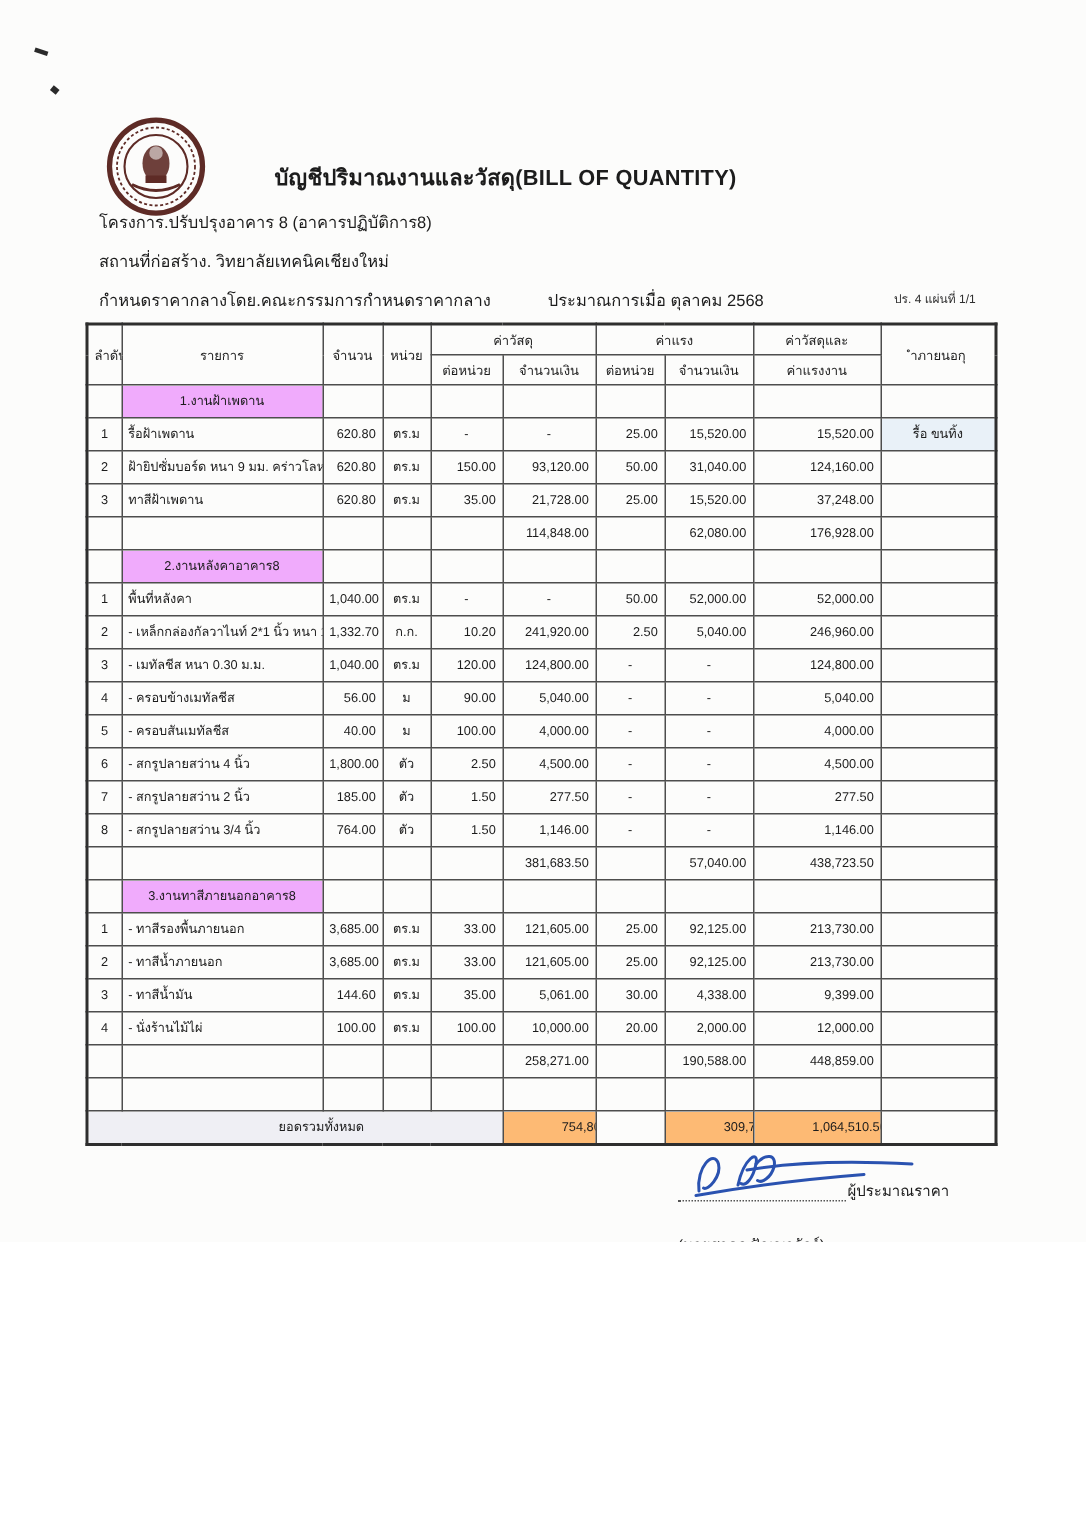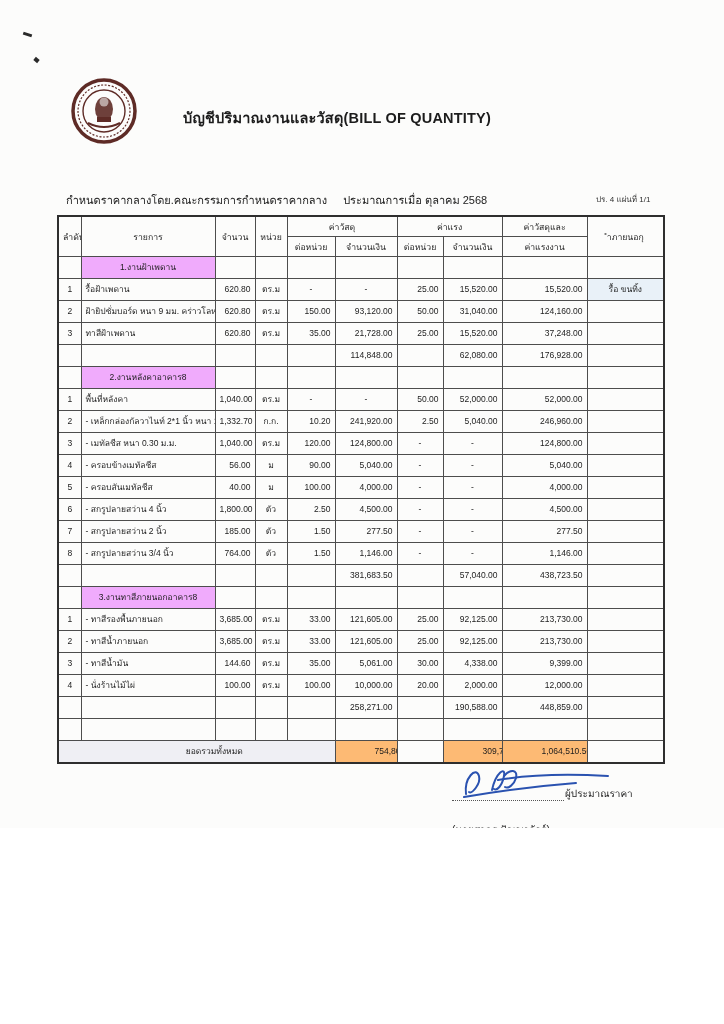--- a/index.html
+++ b/index.html
@@ -9,21 +9,21 @@
   }
   .corner-mark{position:absolute;background:#2a2a2a;}
   .mark1{left:23px;top:33px;width:9px;height:3px;transform:rotate(18deg);}
   .mark2{left:34px;top:58px;width:5px;height:4px;transform:rotate(40deg);}
 
   .seal{position:absolute;left:70px;top:77px;width:68px;height:68px;}
   .doc-title{position:absolute;left:183px;top:106px;font-size:14.5px;font-weight:bold;letter-spacing:0.2px;}
   .meta-line{position:absolute;left:66px;font-size:11px;}
   .meta-project{top:139px;}
   .meta-location{top:165px;}
-  .meta-pricing{top:191px;display:flex;gap:16px;}
+  .meta-pricing{top:191px;display:flex;gap:38px;}
   .sheet-ref{position:absolute;left:596px;top:193px;font-size:8px;color:#2f2f2f;}
 
   table.boq{
     position:absolute;left:57px;top:215px;width:606px;
     border-collapse:collapse;table-layout:fixed;
     border:2px solid #2e2e2e;
   }
   .boq th,.boq td{
     border:1px solid #4d4d4d;padding:0 4px;overflow:hidden;white-space:nowrap;
     font-size:8.5px;font-weight:normal;color:#1c1c1c;line-height:1.15;
@@ -61,20 +61,22 @@
       <circle cx="34" cy="34" r="26" fill="none" stroke="#5e2b26" stroke-width="1.2" stroke-dasharray="2 1.6"></circle>
       <circle cx="34" cy="34" r="21" fill="none" stroke="#5e2b26" stroke-width="1.4"></circle>
       <ellipse cx="34" cy="32" rx="9" ry="12" fill="#5e2b26" opacity="0.9"></ellipse>
       <circle cx="34" cy="25" r="4.5" fill="#fcfcfb" opacity="0.55"></circle>
       <rect x="27" y="40" width="14" height="5" fill="#5e2b26"></rect>
       <path d="M18,46 Q34,54 50,46" fill="none" stroke="#5e2b26" stroke-width="2"></path>
     </svg>
   </div>
 
   <div class="doc-title">บัญชีปริมาณงานและวัสดุ(BILL OF QUANTITY)</div>
+  <div class="meta-line meta-project">โครงการ.ปรับปรุงอาคาร 8 (อาคารปฏิบัติการ8)</div>
+  <div class="meta-line meta-location">สถานที่ก่อสร้าง.  วิทยาลัยเทคนิคเชียงใหม่</div>
   <div class="meta-line meta-pricing">
     <span>กำหนดราคากลางโดย.คณะกรรมการกำหนดราคากลาง</span>
     <span>ประมาณการเมื่อ ตุลาคม 2568</span>
   </div>
   <div class="sheet-ref">ปร. 4 แผ่นที่ 1/1</div>
 
   <table class="boq" id="boq-table">
     <colgroup>
       <col style="width:23px">
         <col style="width:134px">

